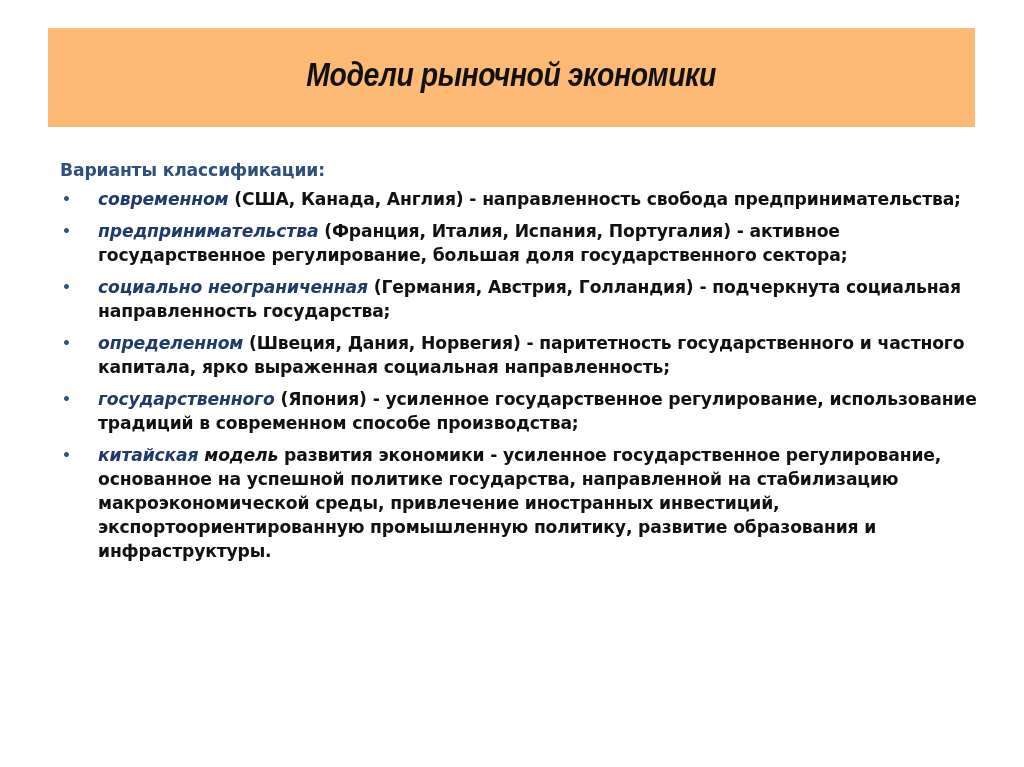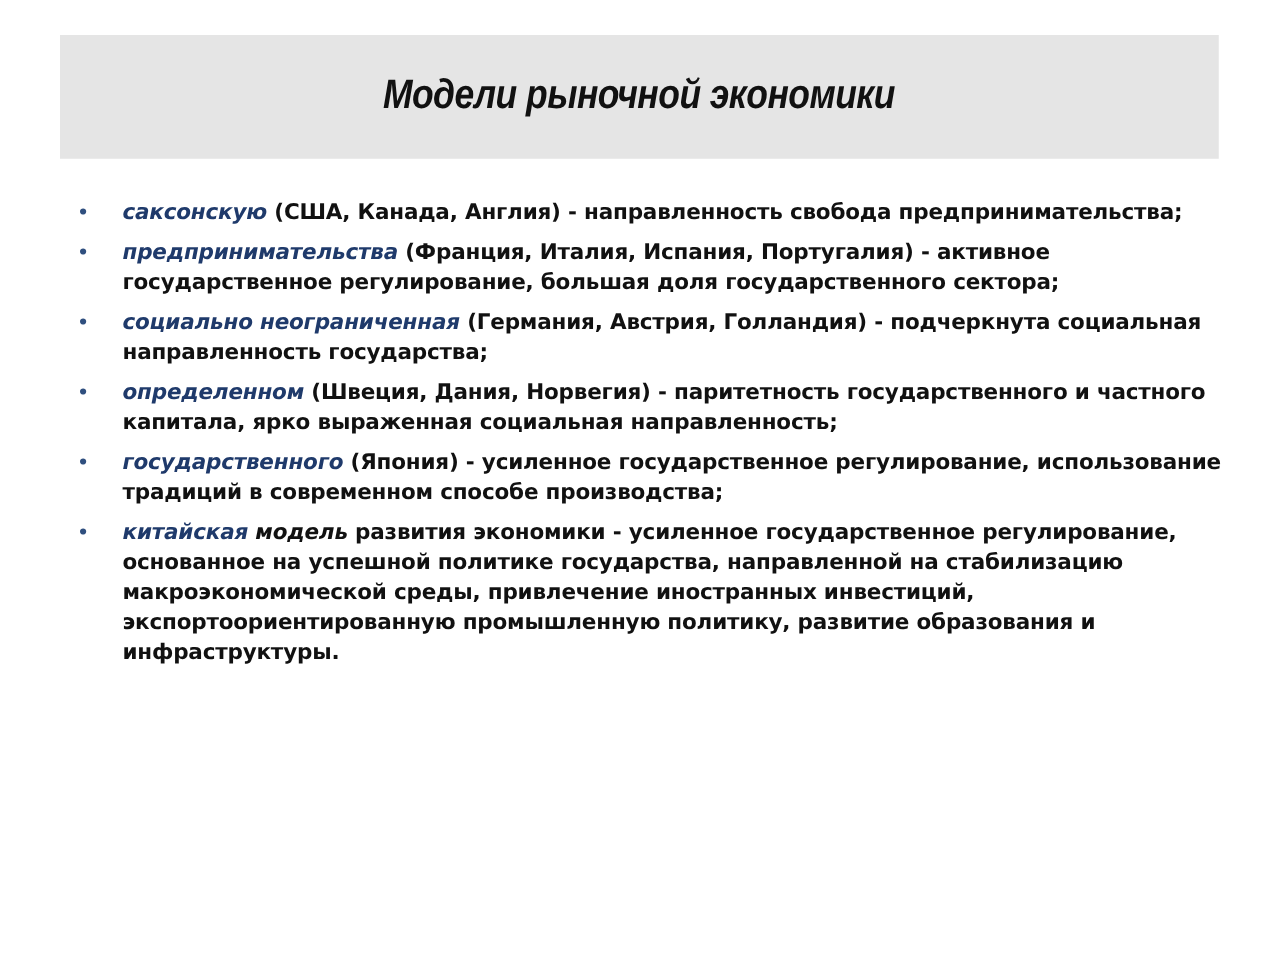--- a/index.html
+++ b/index.html
@@ -13,21 +13,21 @@
       position: relative;
       overflow: hidden;
       font-family: "DejaVu Sans", "Liberation Sans", sans-serif;
     }
     .title-banner {
       position: absolute;
       left: 48px;
       top: 28px;
       width: 927px;
       height: 99px;
-      background: #e5e5e5;
+      background: #fdba74;
       display: flex;
       align-items: center;
       justify-content: center;
     }
     .title-text {
       font-family: "Liberation Sans", "DejaVu Sans", sans-serif;
       font-style: italic;
       font-weight: bold;
       font-size: 33px;
       color: #111111;
@@ -79,25 +79,26 @@
     }
   </style>
 </head>
 <body>
 
 <div class="title-banner">
   <div class="title-text">Модели рыночной экономики</div>
 </div>
 
 <div class="content">
+  <div class="heading">Варианты классификации:</div>
 
 
   <ul class="bullet-list">
     <li class="bullet-item">
-      <span class="bullet-dot">•</span><span class="term">саксонскую</span><span class="em"></span><span> (США, Канада, Англия) - направленность свобода предпринимательства;</span>
+      <span class="bullet-dot">•</span><span class="term">современном</span><span class="em"></span><span> (США, Канада, Англия) - направленность свобода предпринимательства;</span>
     </li>
     <li class="bullet-item">
       <span class="bullet-dot">•</span><span class="term">предпринимательства</span><span class="em"></span><span> (Франция, Италия, Испания, Португалия) - активное государственное регулирование, большая доля государственного сектора;</span>
     </li>
     <li class="bullet-item">
       <span class="bullet-dot">•</span><span class="term">социально неограниченная</span><span class="em"></span><span> (Германия, Австрия, Голландия) - подчеркнута социальная направленность государства;</span>
     </li>
     <li class="bullet-item">
       <span class="bullet-dot">•</span><span class="term">определенном</span><span class="em"></span><span> (Швеция, Дания, Норвегия) - паритетность государственного и частного капитала, ярко выраженная социальная направленность;</span>
     </li>

